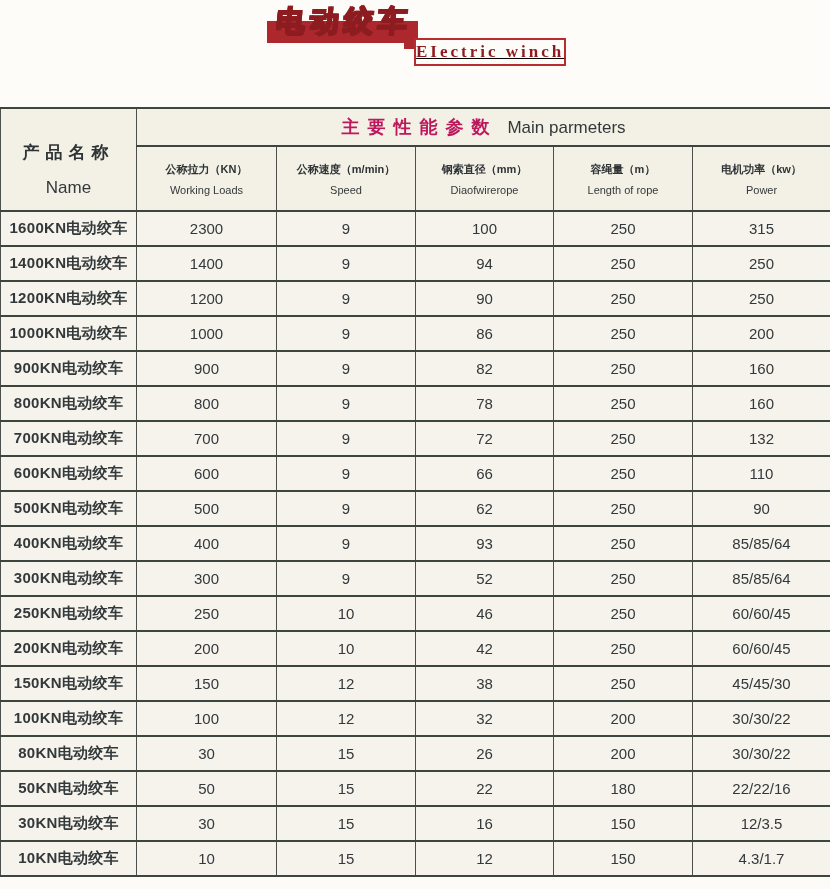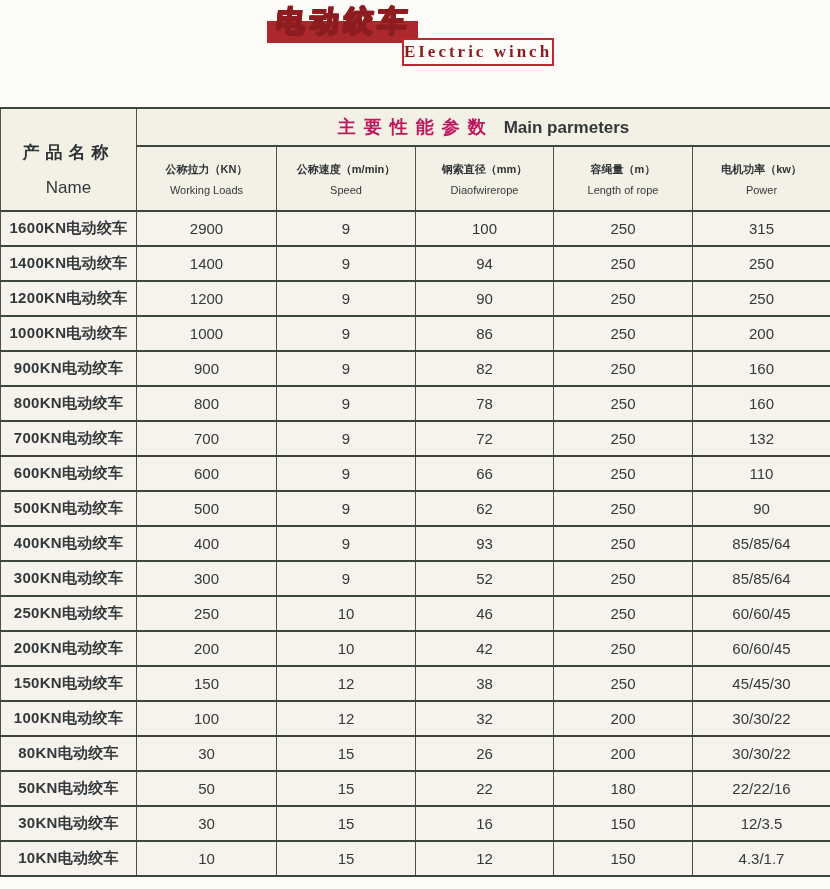--- a/index.html
+++ b/index.html
@@ -44,27 +44,28 @@
     letter-spacing: 5px;
     color: #ffffff;
     transform: skewX(-6deg);
     -webkit-text-stroke: 1.5px #8c1c20;
     text-shadow: 1px 1px 0 #8c1c20, -1px 1px 0 #8c1c20, 1px -1px 0 #8c1c20, -1px -1px 0 #8c1c20;
     white-space: nowrap;
     line-height: 1.1;
   }
   .subtitle-box {
     position: absolute;
-    left: 402px; top: 38px;
+    left: 414px; top: 38px;
     width: 148px; height: 24px;
     border: 2px solid #b92b2f;
     background: #fdfcf9;
     display: flex;
     align-items: center;
-    justify-content: center;
+    justify-content: flex-start;
+    text-decoration: underline;
   }
   .subtitle-text {
     color: #8e1a1f;
     font-family: "Liberation Serif", "DejaVu Serif", serif;
     font-weight: bold;
     font-size: 17px;
     letter-spacing: 3px;
     white-space: nowrap;
   }
 
@@ -105,21 +106,21 @@
     margin-top: 14px;
   }
   th.main-th .zh {
     font-size: 18px;
     font-weight: bold;
     letter-spacing: 8px;
     color: #be185d;
   }
   th.main-th .en {
     font-size: 17px;
-    font-weight: 700;
+    font-weight: 400;
     letter-spacing: 0;
     margin-left: 10px;
   }
   th.col-th .zh {
     font-size: 11px;
     font-weight: bold;
     color: #2e3335;
   }
   th.col-th .en {
     font-size: 11px;
@@ -183,21 +184,21 @@
           </th>
           <th class="col-th">
             <div class="zh">电机功率（kw）</div>
             <div class="en">Power</div>
           </th>
         </tr>
     </thead>
     <tbody id="table-body">
         <tr>
           <td class="name-cell">1600KN电动绞车</td>
-          <td>2900</td>
+          <td>2300</td>
           <td>9</td>
           <td>100</td>
           <td>250</td>
           <td>315</td>
         </tr>
         <tr>
           <td class="name-cell">1400KN电动绞车</td>
           <td>1400</td>
           <td>9</td>
           <td>94</td>

